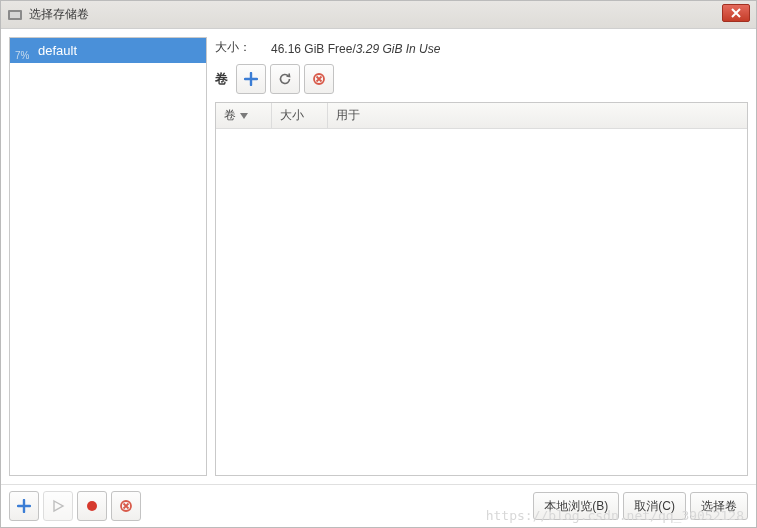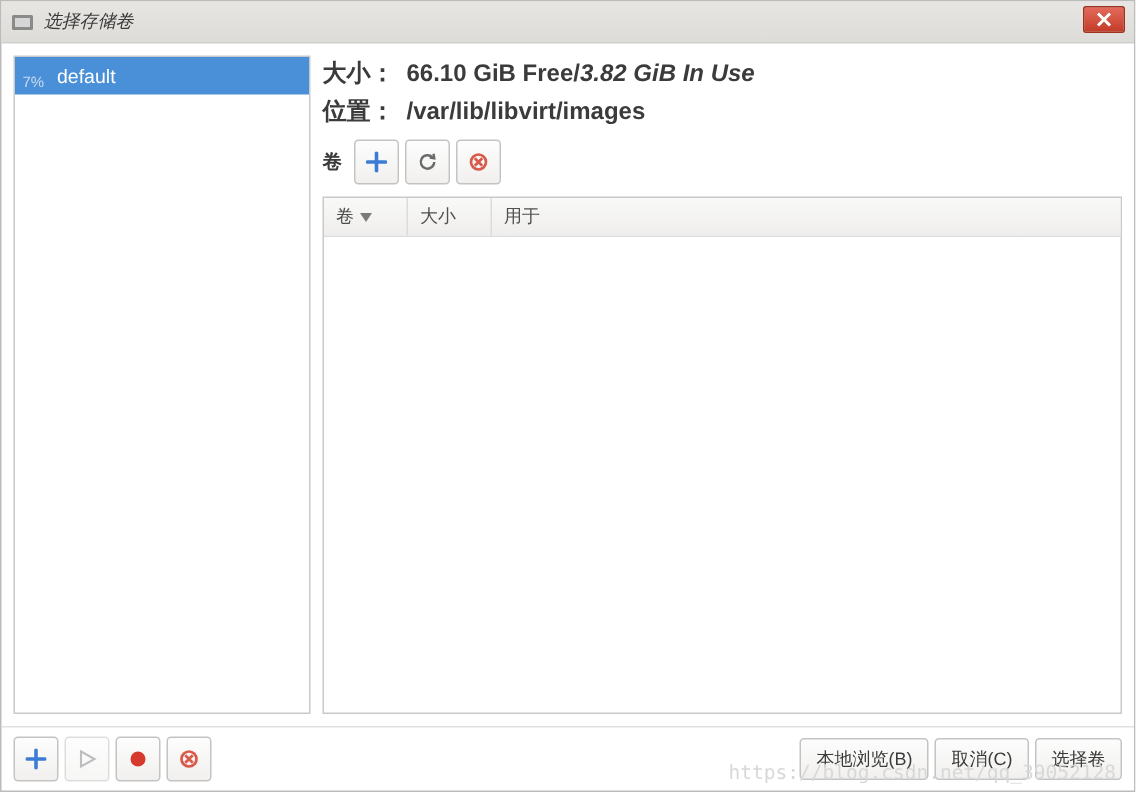--- a/index.html
+++ b/index.html
@@ -17,21 +17,20 @@
       border: 1px solid #bbb;
     }
     .titlebar {
       height: 28px;
       background: linear-gradient(#e8e6e3, #dedcd8);
       display: flex;
       align-items: center;
       padding: 12px 6px;
       border-bottom: 1px solid #cfcfcf;
       position: relative;
-      font-style: italic;
     }
     .titlebar-icon {
       width: 16px; height: 16px; margin-right: 6px;
       display: inline-flex; align-items: center; justify-content: center;
     }
     .close-btn {
       position: absolute;
       right: 6px; top: 3px;
       width: 28px; height: 18px;
       background: linear-gradient(#e46a5c, #c43c28);
@@ -68,25 +67,24 @@
       font-size: 10px;
       color: #c8dbed;
     }
     .content {
       flex: 1;
       display: flex;
       flex-direction: column;
     }
     .info-row {
       display: flex;
-      align-items: center;
+      align-items: flex-end;
       padding: 2px 0;
-      font-size: 16px;
+      font-size: 12px;
       color: #3b3b3b;
-      font-weight: bold;
     }
     .info-label { width: 56px; }
     .info-inuse { font-style: italic; }
     .vol-toolbar {
       display: flex;
       align-items: center;
       gap: 4px;
       margin: 6px 0;
     }
     .vol-toolbar-label { font-size: 13px; margin-right: 4px; font-weight: bold; }
@@ -183,27 +181,23 @@
     <div class="sidebar">
       <div class="pool-item">
         <span class="pool-pct">7%</span>
         <div class="pool-name">default</div>
       </div>
     </div>
 
     <div class="content">
       <div class="info-row">
         <span class="info-label">大小：</span>
-        <span>66.10 GiB Free</span>
+        <span>46.16 GiB Free</span>
         <span> / </span>
-        <span class="info-inuse">3.82 GiB In Use</span>
-      </div>
-      <div class="info-row">
-        <span class="info-label">位置：</span>
-        <span>/var/lib/libvirt/images</span>
+        <span class="info-inuse">3.29 GiB In Use</span>
       </div>
 
       <div class="vol-toolbar">
         <span class="vol-toolbar-label">卷</span>
         <div class="icon-btn">
           <svg viewBox="0 0 14 14">
               <path d="M7 1 V13 M1 7 H13" stroke="#3b7dd5" stroke-width="2.4" stroke-linecap="round"></path>
             </svg>
         </div>
         <div class="icon-btn">

